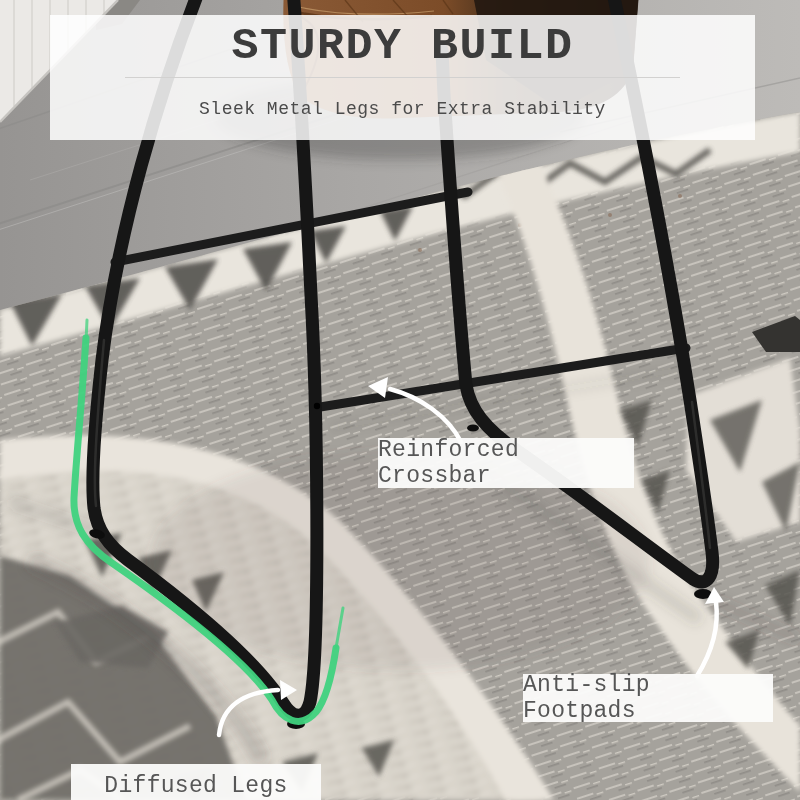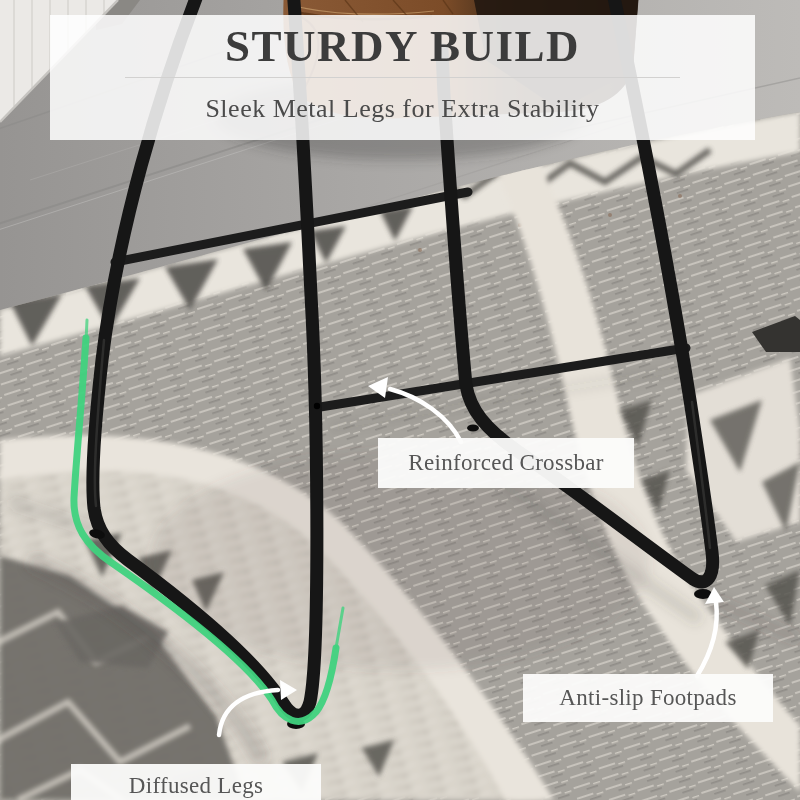--- a/index.html
+++ b/index.html
@@ -1,36 +1,36 @@
 <!DOCTYPE html>
 <html><head>
 <meta charset="utf-8">
 <style>
   html,body{margin:0;padding:0;background:#222;}
   .stage{
     position:relative;width:800px;height:800px;overflow:hidden;
-    font-family:Liberation Serif, serif;
+    font-family:Liberation Mono, monospace;
     background:#aaa8a6;
   }
   .stage svg{position:absolute;left:0;top:0;}
   
   .header-box{
     position:absolute;left:50px;top:15px;width:705px;height:125px;
     background:rgba(255,255,255,0.85);
     display:flex;flex-direction:column;align-items:center;
   }
   .header-title{
     height:62px;display:flex;align-items:center;justify-content:center;
     font-size:45px;font-weight:600;letter-spacing:1.5px;color:#3c3c3c;
     width:100%;
   }
   .header-divider{width:555px;height:1px;background:#d2d1d0;flex:0 0 1px;}
   .header-subtitle{
     flex:1;display:flex;align-items:center;justify-content:center;
-    font-size:26px;font-weight:400;color:#4b4b4b;letter-spacing:0.5px;width:100%;
+    font-size:18px;font-weight:400;color:#4b4b4b;letter-spacing:0.5px;width:100%;
   }
   
   .callout{
     position:absolute;background:rgba(252,252,251,0.95);color:#565656;
     display:flex;align-items:center;justify-content:center;
     font-size:23px;font-weight:400;letter-spacing:0.3px;
   }
   .callout.crossbar{left:378px;top:438px;width:256px;height:50px;}
   .callout.footpads{left:523px;top:674px;width:250px;height:48px;}
   .callout.diffused{left:38px;top:764px;width:250px;height:44px;margin-left:33px;}

